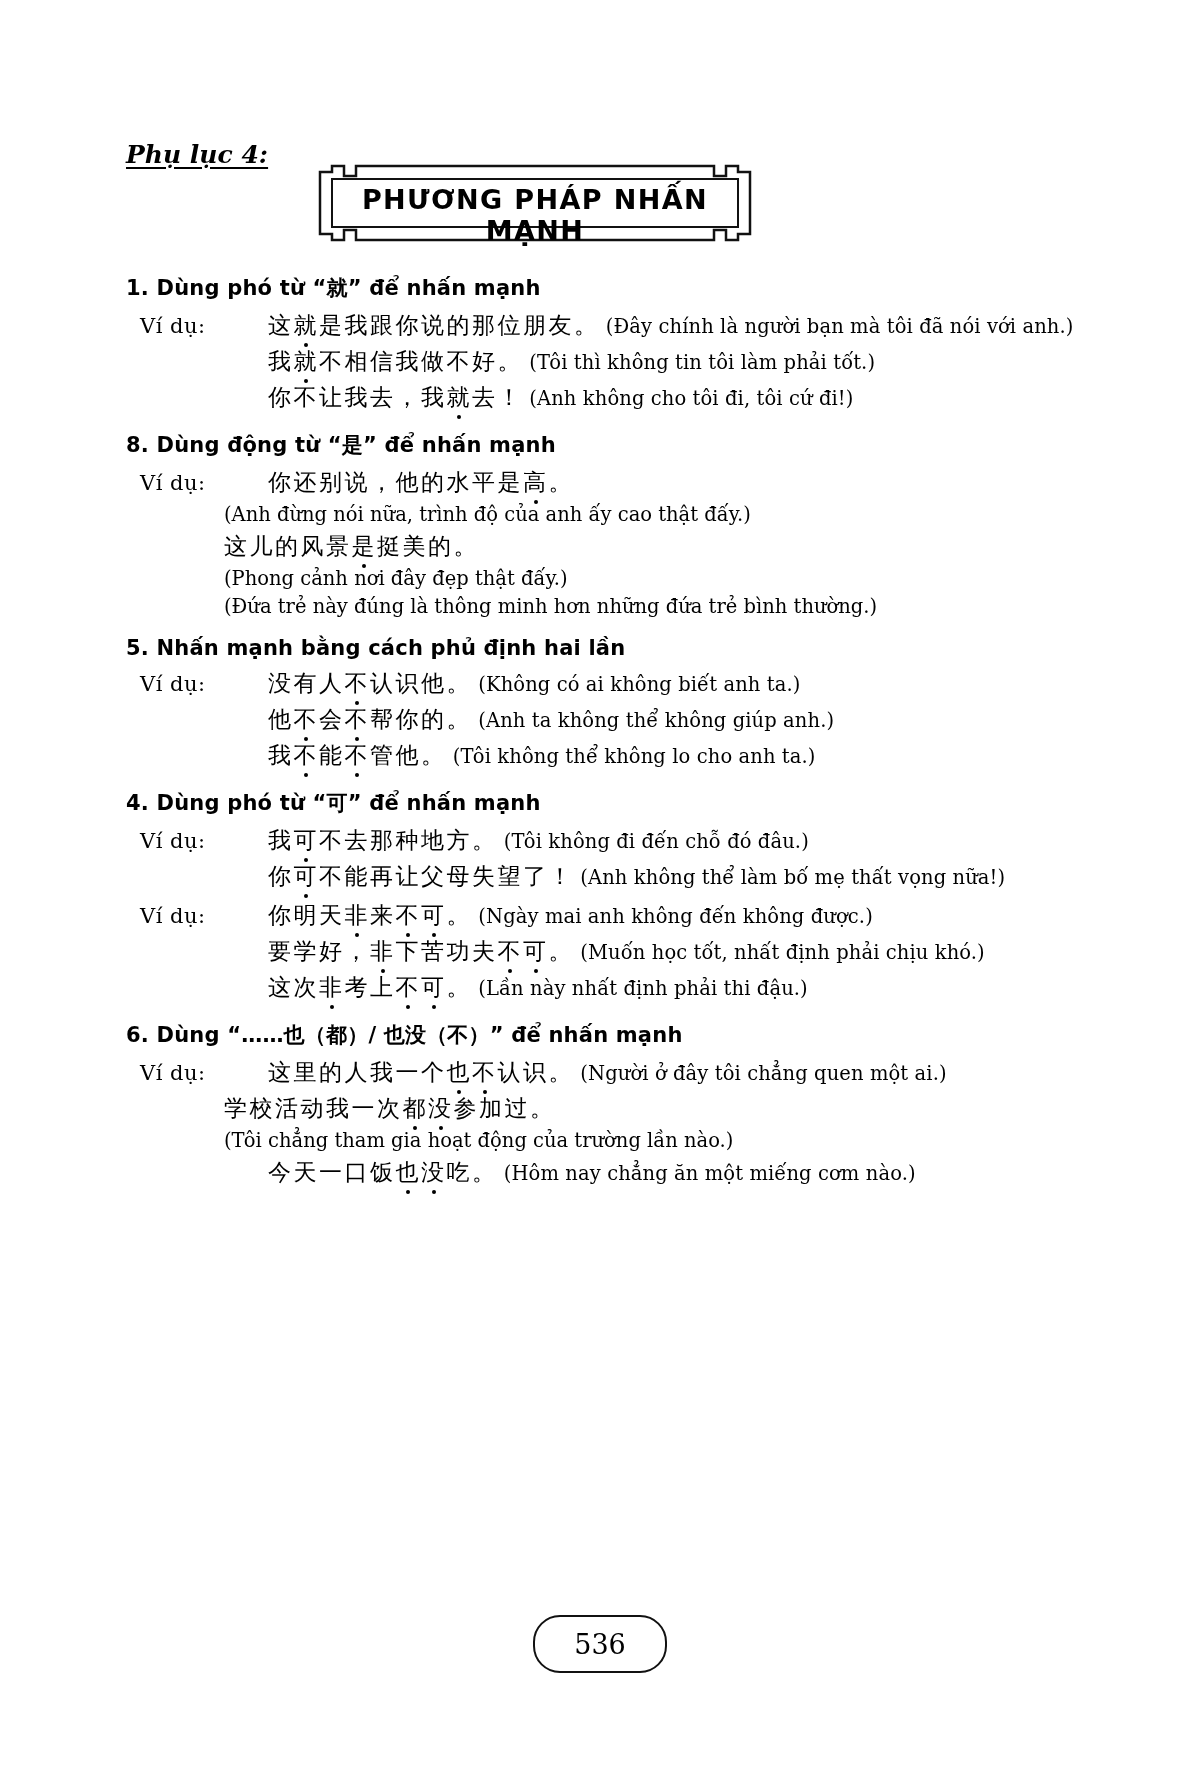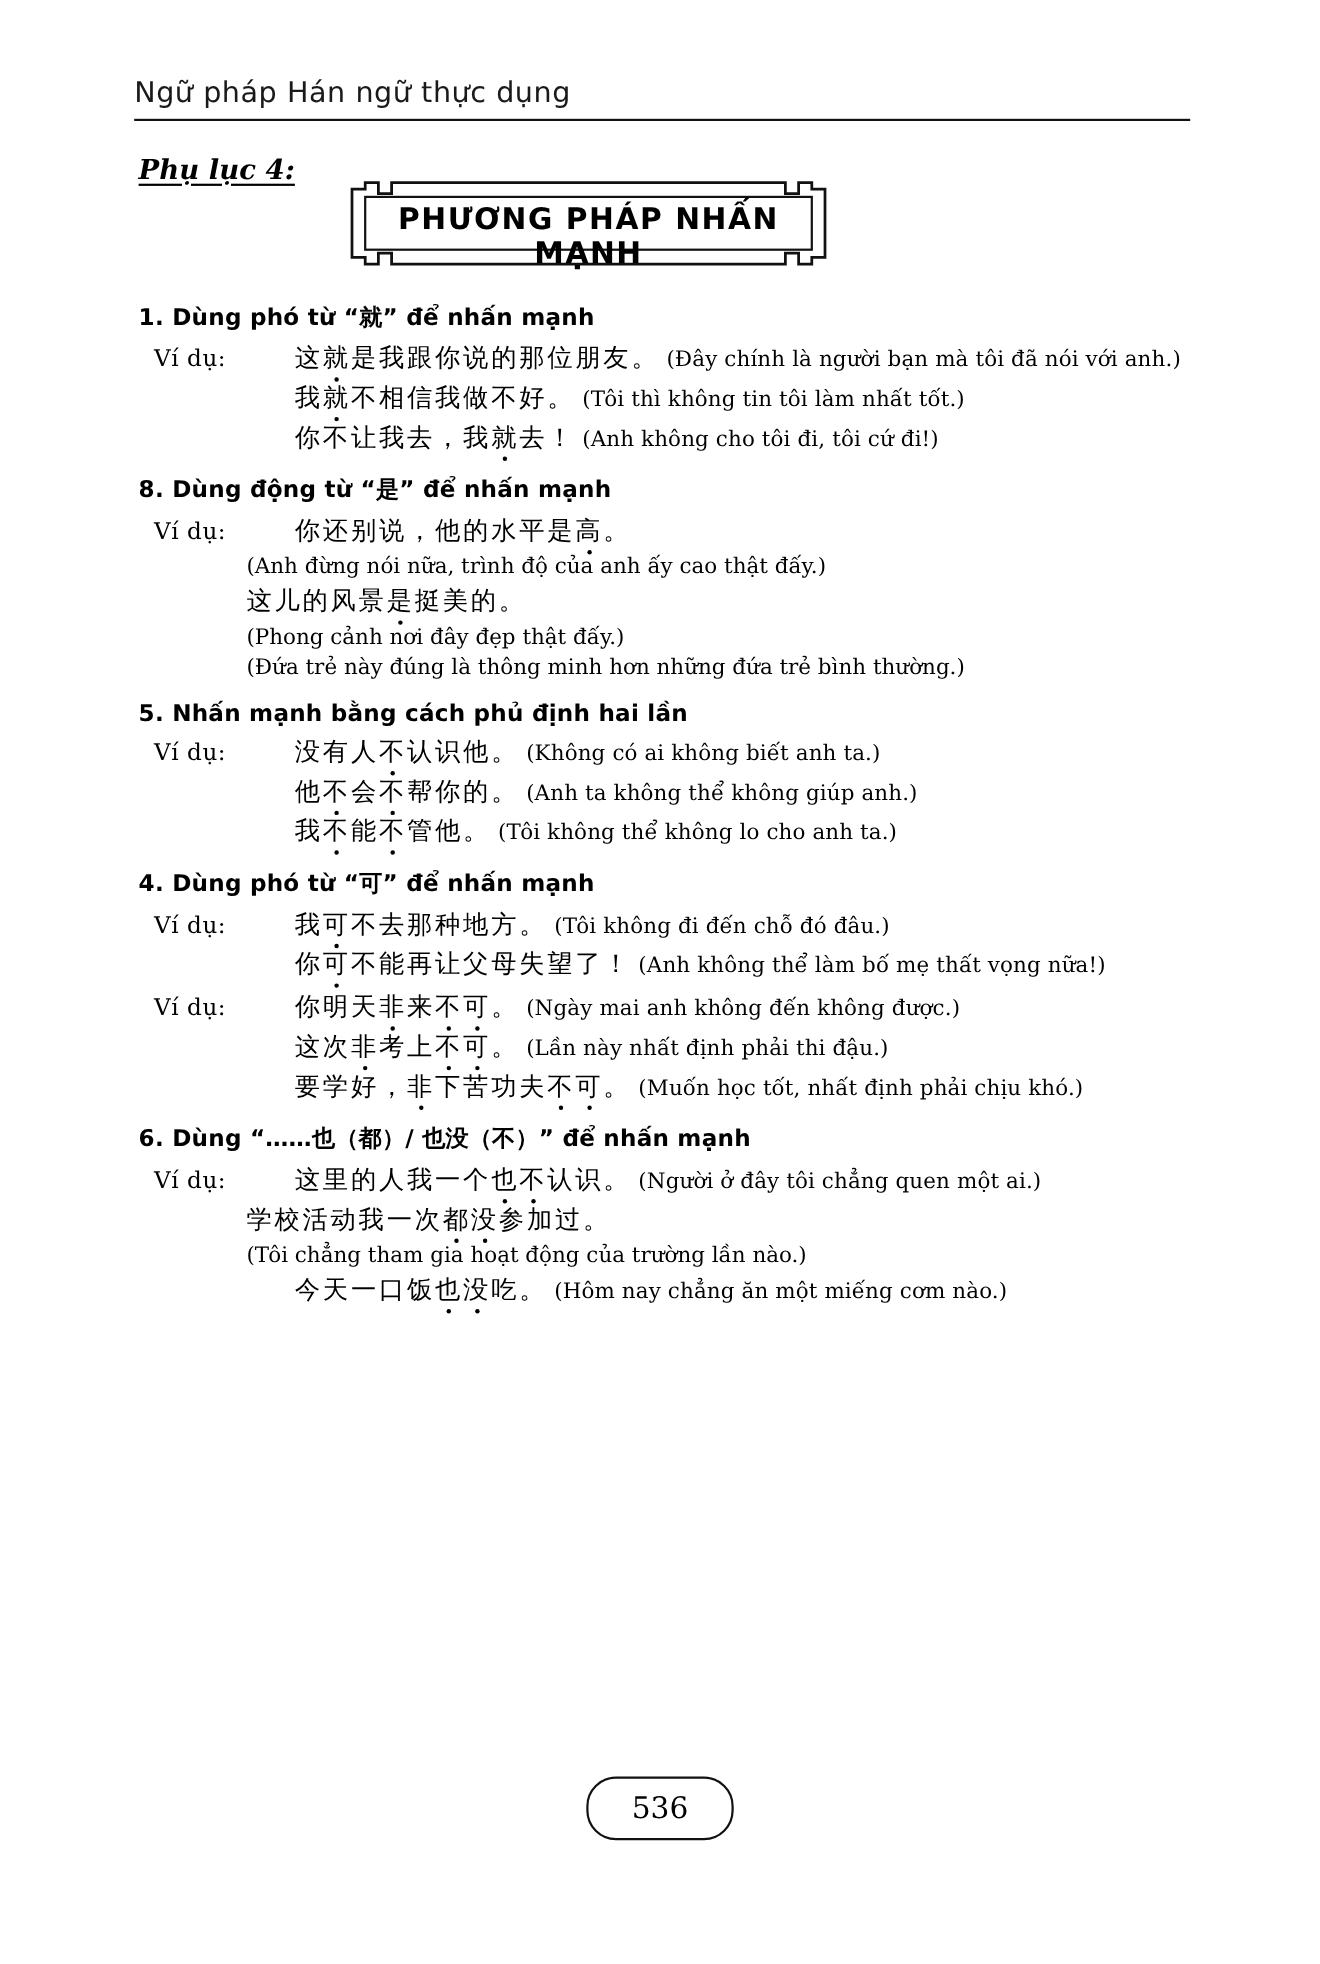--- a/index.html
+++ b/index.html
@@ -168,24 +168,20 @@
     justify-content: center;
     font-family: "DejaVu Serif", serif;
     font-size: 27px;
   }
 </style>
 </head>
 <body>
 
 <div class="page">
 
-  <div class="runhead">
-    <div class="runhead-text">Ngữ pháp Hán ngữ thực dụng</div>
-    <div class="runhead-rule"></div>
-  </div>
 
   <div class="appendix-label">Phụ lục 4:</div>
 
   <div class="title-plate">
     <svg class="plate-border" viewBox="0 0 450 82" preserveAspectRatio="none">
       <path d="M10,20 L10,10 L22,10 L22,4 L34,4 L34,14 L46,14 L46,4 L404,4 L404,14 L416,14 L416,4 L428,4 L428,10 L440,10 L440,20
                L440,62 L440,72 L428,72 L428,78 L416,78 L416,68 L404,68 L404,78 L46,78 L46,68 L34,68 L34,78 L22,78 L22,72 L10,72 L10,62 Z" fill="none" stroke="#111" stroke-width="2.5"></path>
       <rect x="22" y="17" width="406" height="48" fill="none" stroke="#111" stroke-width="2"></rect>
     </svg>
     <div class="title-text">PHƯƠNG PHÁP NHẤN MẠNH</div>
@@ -194,21 +190,21 @@
   <div class="content" id="content">
       <div class="section">
         <div class="sec-heading">1. Dùng phó từ “就” để nhấn mạnh</div>
         <div class="ex-block">
           <div class="ex-row">
             <div class="ex-label">Ví dụ:</div>
             <div class="ex-body"><span class="han"><span>这</span><span class="dotted">就</span><span>是</span><span>我</span><span>跟</span><span>你</span><span>说</span><span>的</span><span>那</span><span>位</span><span>朋</span><span>友</span><span>。</span></span><span class="vi"> (Đây chính là người bạn mà tôi đã nói với anh.)</span></div>
           </div>
           <div class="ex-row">
             <div class="ex-label"></div>
-            <div class="ex-body"><span class="han"><span>我</span><span class="dotted">就</span><span>不</span><span>相</span><span>信</span><span>我</span><span>做</span><span>不</span><span>好</span><span>。</span></span><span class="vi"> (Tôi thì không tin tôi làm nhất tốt.)</span></div>
+            <div class="ex-body"><span class="han"><span>我</span><span class="dotted">就</span><span>不</span><span>相</span><span>信</span><span>我</span><span>做</span><span>不</span><span>好</span><span>。</span></span><span class="vi"> (Tôi thì không tin tôi làm phải tốt.)</span></div>
           </div>
           <div class="ex-row">
             <div class="ex-label"></div>
             <div class="ex-body"><span class="han"><span>你</span><span>不</span><span>让</span><span>我</span><span>去</span><span>，</span><span>我</span><span class="dotted">就</span><span>去</span><span>！</span></span><span class="vi"> (Anh không cho tôi đi, tôi cứ đi!)</span></div>
           </div>
         </div>
       </div>
       <div class="section">
         <div class="sec-heading">8. Dùng động từ “是” để nhấn mạnh</div>
         <div class="ex-block">
@@ -253,25 +249,25 @@
         </div>
       </div>
       <div class="section">
         <div class="ex-block">
           <div class="ex-row">
             <div class="ex-label">Ví dụ:</div>
             <div class="ex-body"><span class="han"><span>你</span><span>明</span><span>天</span><span class="dotted">非</span><span>来</span><span class="dotted">不</span><span class="dotted">可</span><span>。</span></span><span class="vi"> (Ngày mai anh không đến không được.)</span></div>
           </div>
           <div class="ex-row">
             <div class="ex-label"></div>
+            <div class="ex-body"><span class="han"><span>要</span><span>学</span><span>好</span><span>，</span><span class="dotted">非</span><span>下</span><span>苦</span><span>功</span><span>夫</span><span class="dotted">不</span><span class="dotted">可</span><span>。</span></span><span class="vi"> (Muốn học tốt, nhất định phải chịu khó.)</span></div>
+          </div>
+          <div class="ex-row">
+            <div class="ex-label"></div>
             <div class="ex-body"><span class="han"><span>这</span><span>次</span><span class="dotted">非</span><span>考</span><span>上</span><span class="dotted">不</span><span class="dotted">可</span><span>。</span></span><span class="vi"> (Lần này nhất định phải thi đậu.)</span></div>
-          </div>
-          <div class="ex-row">
-            <div class="ex-label"></div>
-            <div class="ex-body"><span class="han"><span>要</span><span>学</span><span>好</span><span>，</span><span class="dotted">非</span><span>下</span><span>苦</span><span>功</span><span>夫</span><span class="dotted">不</span><span class="dotted">可</span><span>。</span></span><span class="vi"> (Muốn học tốt, nhất định phải chịu khó.)</span></div>
           </div>
         </div>
       </div>
       <div class="section">
         <div class="sec-heading">6. Dùng “……也（都）/ 也没（不）” để nhấn mạnh</div>
         <div class="ex-block">
           <div class="ex-row">
             <div class="ex-label">Ví dụ:</div>
             <div class="ex-body"><span class="han"><span>这</span><span>里</span><span>的</span><span>人</span><span>我</span><span>一</span><span>个</span><span class="dotted">也</span><span class="dotted">不</span><span>认</span><span>识</span><span>。</span></span><span class="vi"> (Người ở đây tôi chẳng quen một ai.)</span></div>
           </div>

